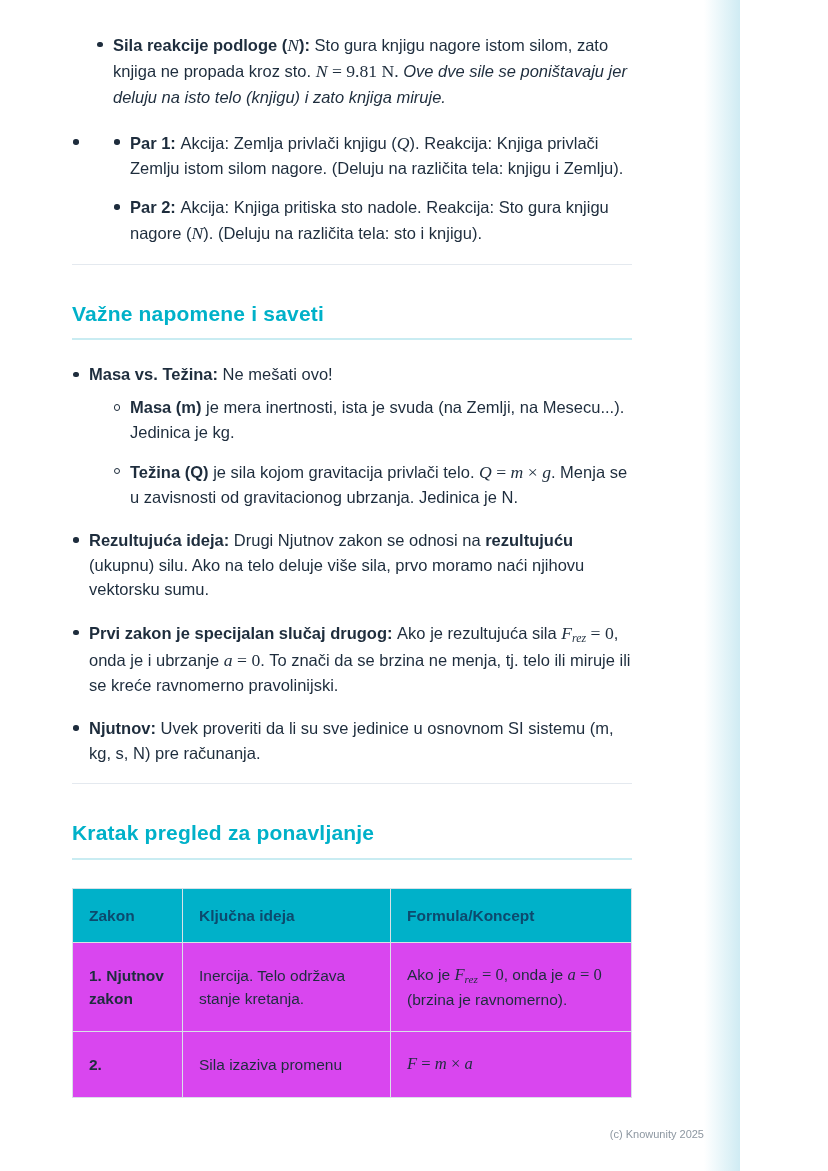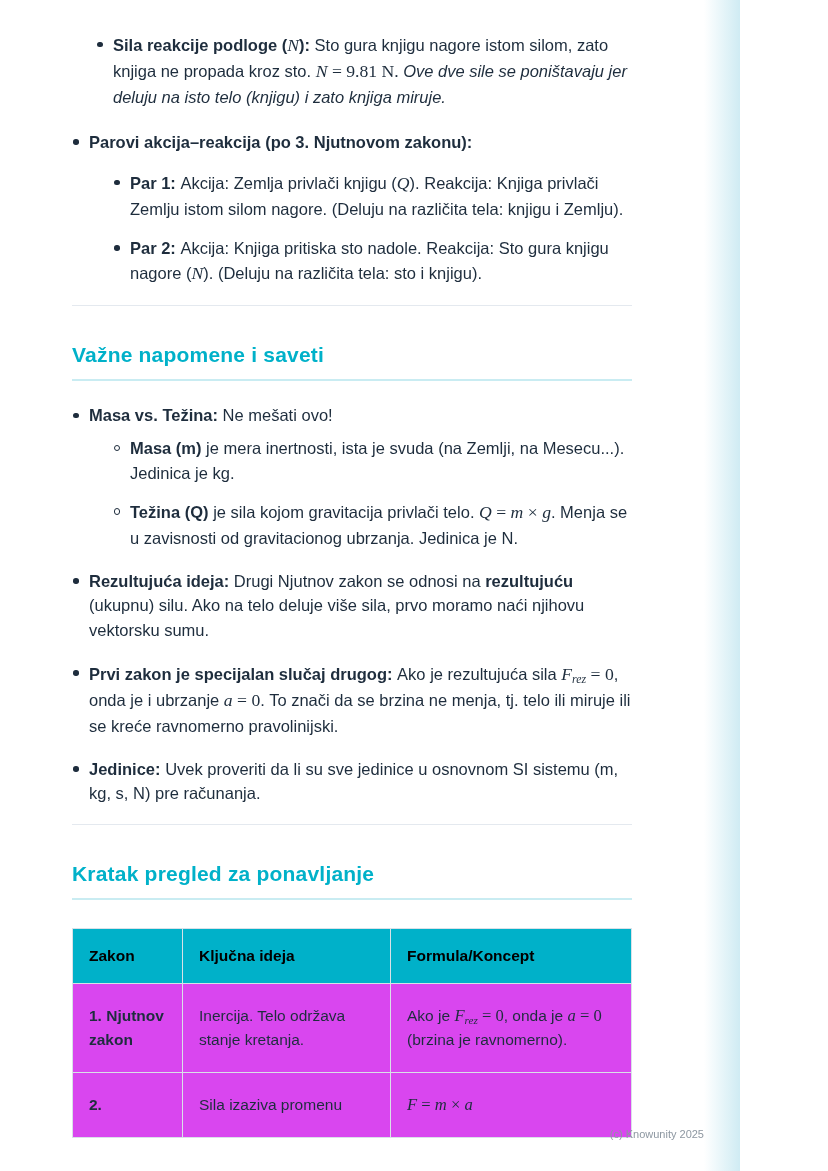--- a/index.html
+++ b/index.html
@@ -91,21 +91,21 @@
   .summary-table {
     width: 100%;
     border-collapse: collapse;
     margin-top: 28px;
     font-size: 15.5px;
     line-height: 1.5;
     border: 1px solid #d9e1e8;
   }
   .summary-table th {
     background: #00b1c9;
-    color: #000000;
+    color: #0c4a6e;
     text-align: left;
     font-weight: 700;
     padding: 15px 16px;
     border: 1px solid #d9e1e8;
   }
   .summary-table td {
     border: 1px solid #d9e1e8;
     padding: 20px 16px;
     vertical-align: middle;
     background: #d946ef;
@@ -154,21 +154,20 @@
   <div class="content">
 
     <ul class="blist list-intro-a">
       <li class="bi">
         <p class="para"><span class="seg-b">Sila reakcije podloge (</span><span class="seg-m">N</span><span class="seg-b">): </span><span class="seg-n">Sto gura knjigu nagore istom silom, zato knjiga ne propada kroz sto. </span><span class="seg-m">N</span><span class="seg-r"> = 9.81 N. </span><span class="seg-i">Ove dve sile se poništavaju jer deluju na isto telo (knjigu) i zato knjiga miruje.</span></p>
       </li>
     </ul>
 
     <ul class="blist list-intro-b">
       <li class="bi">
-        <p class="para"><span class="seg-b">Parovi akcija–reakcija (po 3. Njutnovom zakonu):</span></p>
         <ul class="blist sub-l2">
           <li class="bi">
             <p class="para"><span class="seg-b">Par 1: </span><span class="seg-n">Akcija: Zemlja privlači knjigu (</span><span class="seg-m">Q</span><span class="seg-n">). Reakcija: Knjiga privlači Zemlju istom silom nagore. (Deluju na različita tela: knjigu i Zemlju).</span></p>
           </li>
           <li class="bi">
             <p class="para"><span class="seg-b">Par 2: </span><span class="seg-n">Akcija: Knjiga pritiska sto nadole. Reakcija: Sto gura knjigu nagore (</span><span class="seg-m">N</span><span class="seg-n">). (Deluju na različita tela: sto i knjigu).</span></p>
           </li>
         </ul>
       </li>
     </ul>
@@ -189,21 +188,21 @@
           </li>
         </ul>
       </li>
       <li class="bi">
         <p class="para"><span class="seg-b">Rezultujuća ideja: </span><span class="seg-n">Drugi Njutnov zakon se odnosi na </span><span class="seg-b">rezultujuću</span><span class="seg-n"> (ukupnu) silu. Ako na telo deluje više sila, prvo moramo naći njihovu vektorsku sumu.</span></p>
       </li>
       <li class="bi">
         <p class="para"><span class="seg-b">Prvi zakon je specijalan slučaj drugog: </span><span class="seg-n">Ako je rezultujuća sila </span><span class="seg-m">F</span><sub class="seg-sub">rez</sub><span class="seg-r"> = 0</span><span class="seg-n">, onda je i ubrzanje </span><span class="seg-m">a</span><span class="seg-r"> = 0</span><span class="seg-n">. To znači da se brzina ne menja, tj. telo ili miruje ili se kreće ravnomerno pravolinijski.</span></p>
       </li>
       <li class="bi">
-        <p class="para"><span class="seg-b">Jedinice: </span><span class="seg-n">Uvek proveriti da li su sve jedinice u osnovnom SI sistemu (m, kg, s, N) pre računanja.</span></p>
+        <p class="para"><span class="seg-b">Njutnov: </span><span class="seg-n">Uvek proveriti da li su sve jedinice u osnovnom SI sistemu (m, kg, s, N) pre računanja.</span></p>
       </li>
     </ul>
 
     <hr class="divider">
 
     <h2 class="h2">Kratak pregled za ponavljanje</h2>
 
     <table class="summary-table">
       <colgroup>
         <col class="col-zakon">

